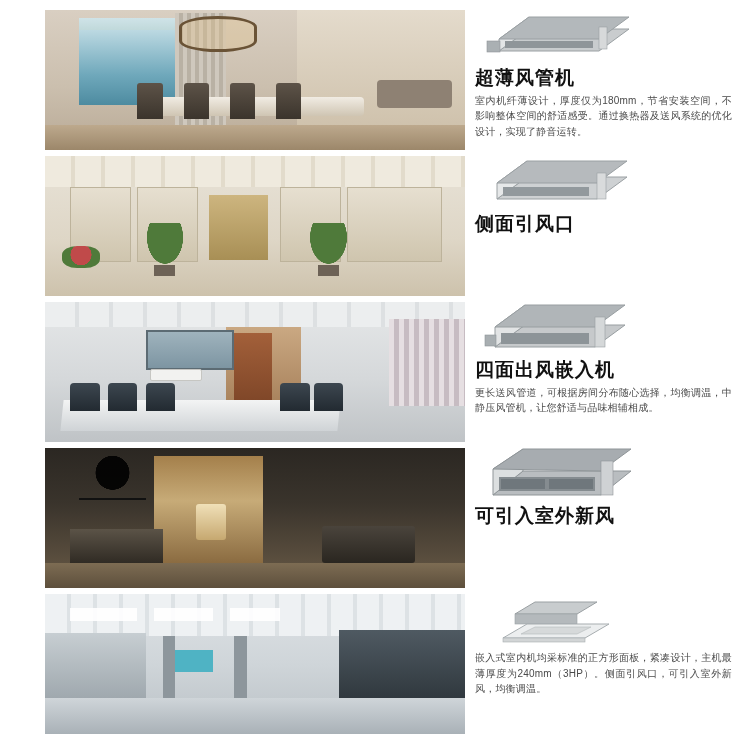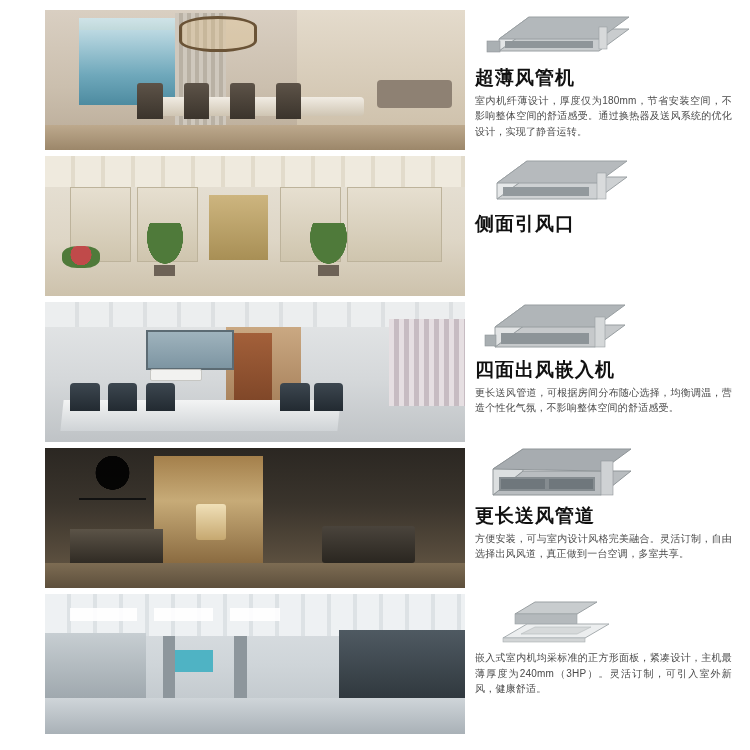--- a/index.html
+++ b/index.html
@@ -277,46 +277,45 @@
         <svg width="150" height="52" viewBox="0 0 150 52" aria-hidden="true">
           <polygon points="14,44 114,44 144,22 44,22" fill="#c6c9cb" stroke="#989ea1" stroke-width="1"></polygon>
           <polygon points="14,44 14,24 44,2 44,22" fill="#e2e4e5" stroke="#989ea1" stroke-width="1"></polygon>
           <polygon points="14,24 44,2 144,2 114,24" fill="#b0b5b8" stroke="#989ea1" stroke-width="1"></polygon>
           <rect x="20" y="30" width="88" height="11" fill="#8d9498"></rect>
           <rect x="114" y="14" width="10" height="30" fill="#d5d8d9" stroke="#989ea1" stroke-width="0.6"></rect>
           <rect x="4" y="32" width="11" height="11" fill="#a8aeb1" stroke="#8d9498" stroke-width="0.6"></rect>
         </svg>
       </div>
       <div class="prod-title">四面出风嵌入机</div>
-      <div class="prod-desc">更长送风管道，可根据房间分布随心选择，均衡调温，营造个性化气氛，不影响整体空间的舒适感受。</div>
+      <div class="prod-desc">更长送风管道，可根据房间分布随心选择，均衡调温，中静压风管机，让您舒适与品味相辅相成。</div>
     </div>
 
     <div class="prod">
       <div class="unit-img">
         <svg width="155" height="56" viewBox="0 0 155 56" aria-hidden="true">
           <polygon points="12,48 120,48 150,24 42,24" fill="#b9bdc0" stroke="#8f9598" stroke-width="1"></polygon>
           <polygon points="12,48 12,22 42,2 42,24" fill="#dcdfe0" stroke="#8f9598" stroke-width="1"></polygon>
           <polygon points="12,22 42,2 150,2 120,24" fill="#a7acb0" stroke="#8f9598" stroke-width="1"></polygon>
           <rect x="18" y="30" width="96" height="14" fill="#858c90"></rect>
           <rect x="20" y="32" width="44" height="10" fill="#6f777c"></rect>
           <rect x="68" y="32" width="44" height="10" fill="#6f777c"></rect>
           <rect x="120" y="14" width="12" height="34" fill="#cfd2d4" stroke="#8f9598" stroke-width="0.6"></rect>
         </svg>
       </div>
-      <div class="prod-title">更长送风管道</div>
-      <div class="prod-desc">方便安装，可与室内设计风格完美融合。灵活订制，自由选择出风风道，真正做到一台空调，多室共享。</div>
+      <div class="prod-title">可引入室外新风</div>
     </div>
 
     <div class="prod">
       <div class="unit-img">
         <svg width="140" height="54" viewBox="0 0 140 54" aria-hidden="true">
           <polygon points="34,20 96,20 116,8 54,8" fill="#c8ccce" stroke="#9aa0a3" stroke-width="1"></polygon>
           <rect x="34" y="20" width="62" height="10" fill="#b4b9bc" stroke="#9aa0a3" stroke-width="0.6"></rect>
           <polygon points="22,44 104,44 128,30 46,30" fill="#eceeef" stroke="#a7adb0" stroke-width="1"></polygon>
           <polygon points="40,40 96,40 110,33 54,33" fill="#d6d9da" stroke="#b3b8bb" stroke-width="0.6"></polygon>
           <rect x="22" y="44" width="82" height="4" fill="#d2d5d6" stroke="#a7adb0" stroke-width="0.6"></rect>
         </svg>
       </div>
-      <div class="prod-desc">嵌入式室内机均采标准的正方形面板，紧凑设计，主机最薄厚度为240mm（3HP）。灵活订制，可引入室外新风，健康舒适。</div>
+      <div class="prod-desc">嵌入式室内机均采标准的正方形面板，紧凑设计，主机最薄厚度为240mm（3HP）。侧面引风口，可引入室外新风，均衡调温。</div>
     </div>
 
   </div>
 </div>
 
 </body></html>

